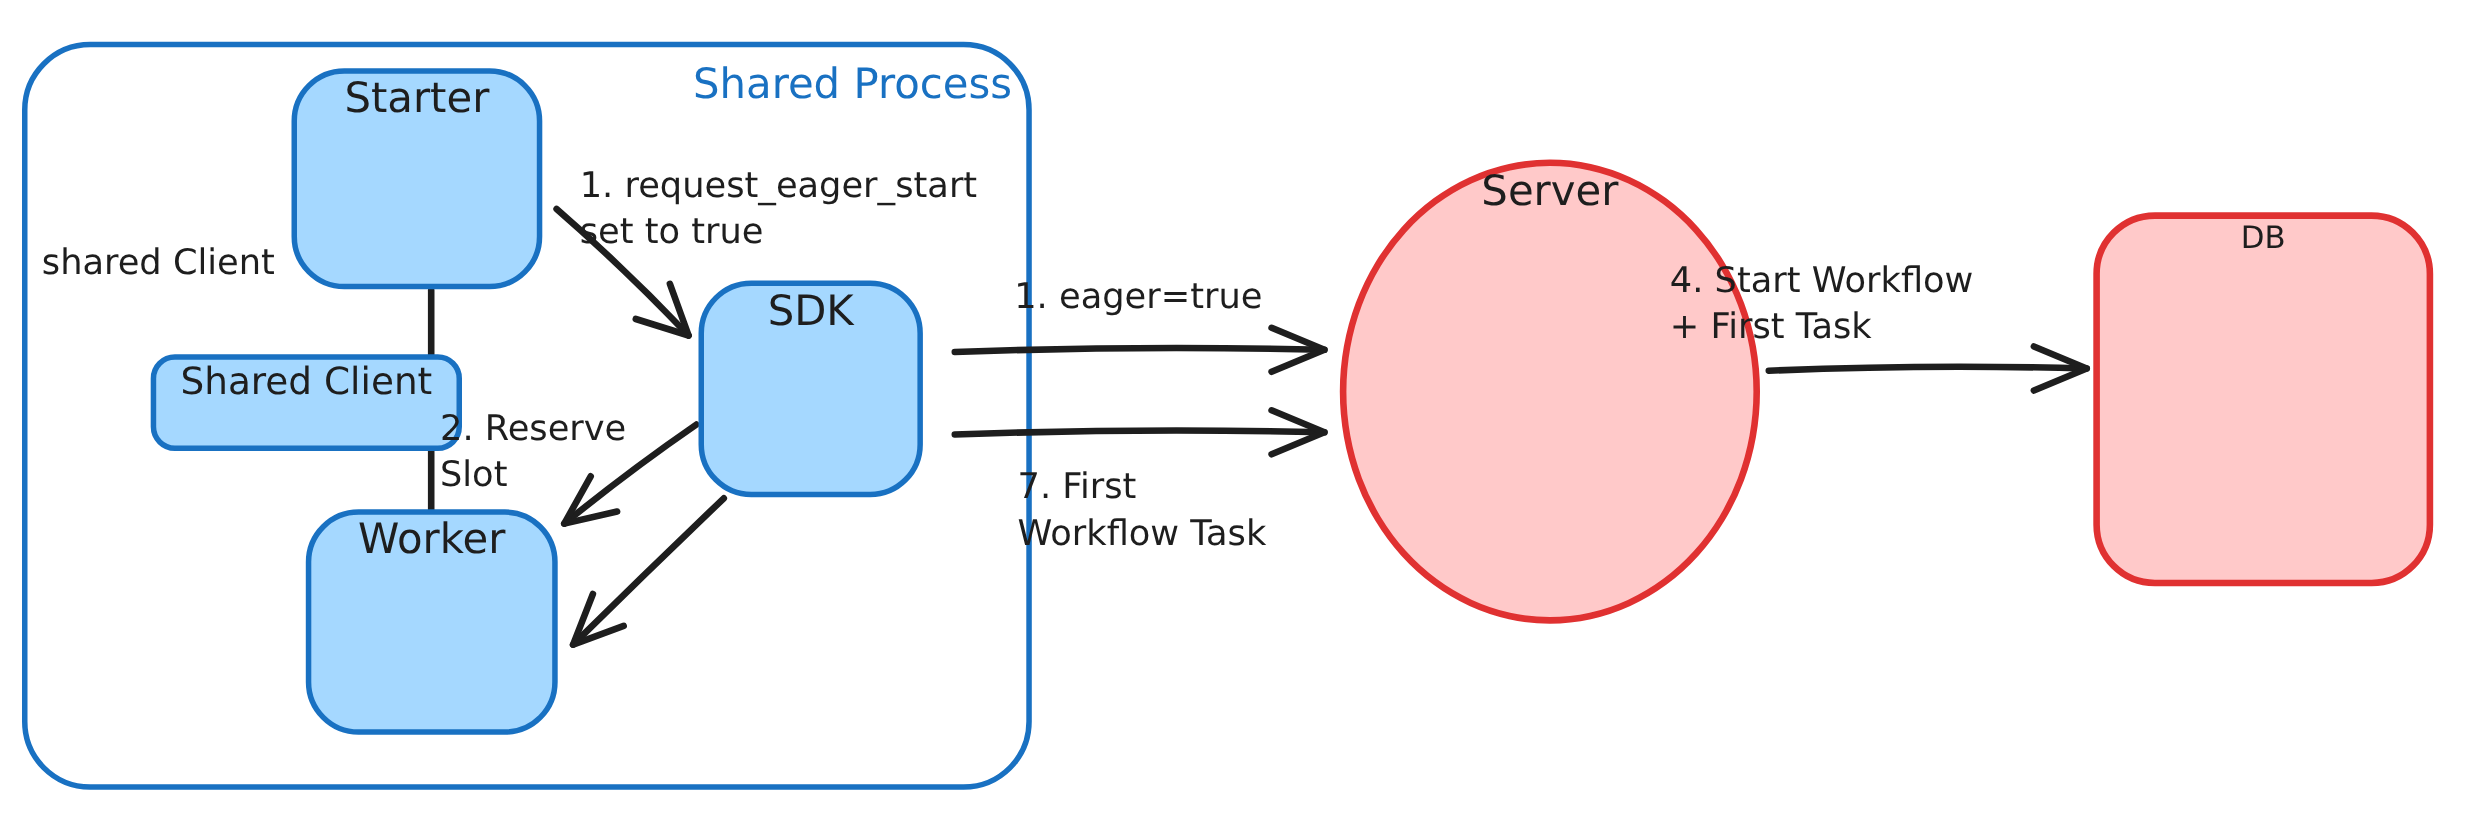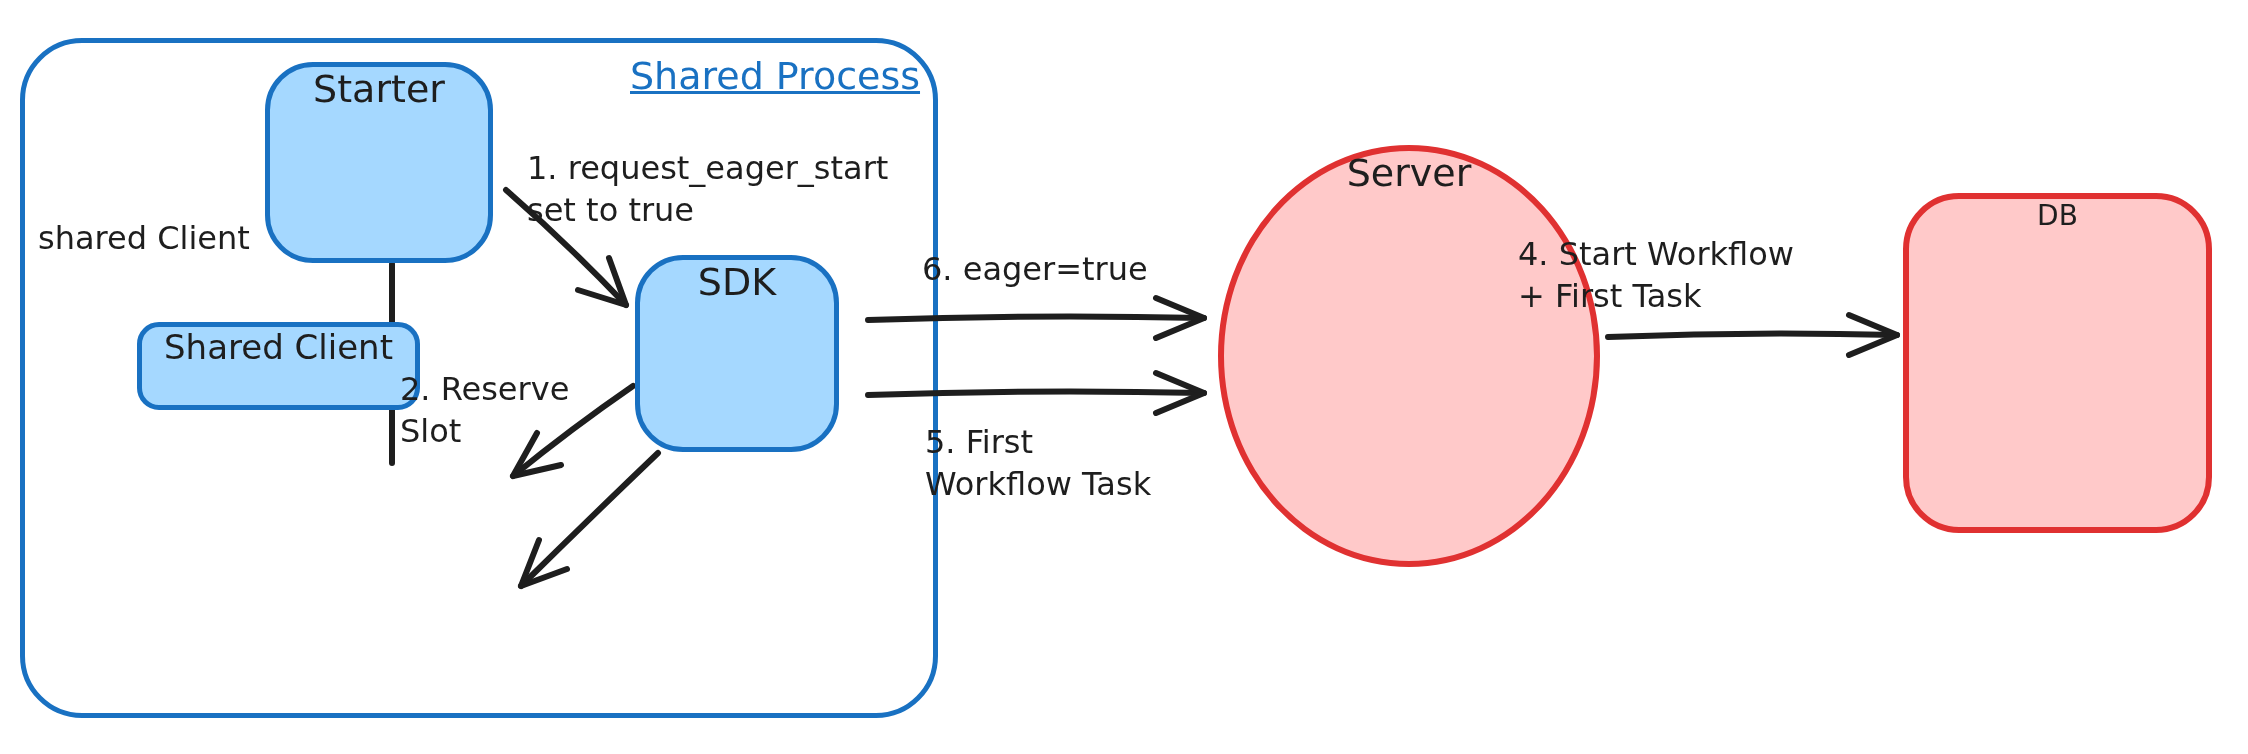--- a/index.html
+++ b/index.html
@@ -27,21 +27,20 @@
     background:transparent;
     z-index:0;
   }
   .sp-label{
     position:absolute;left:630px;top:54px;width:290px;
     text-align:center;
     font-size:38px;font-weight:500;
     color:var(--blue-stroke);
     z-index:2;
     white-space:nowrap;
-    text-decoration:underline;
   }
   
   .arrows{position:absolute;left:0;top:0;z-index:1;}
   
   .node{
     position:absolute;
     display:flex;align-items:flex-start;justify-content:center;
     box-sizing:border-box;
     z-index:2;
     font-size:38px;
@@ -118,20 +117,23 @@
       </g>
     </g>
   </svg>
 
   <div class="node blue node-starter">
     <span>Starter</span>
   </div>
   <div class="node blue node-shared-client">
     <span>Shared Client</span>
   </div>
+  <div class="node blue node-worker">
+    <span>Worker</span>
+  </div>
   <div class="node blue node-sdk">
     <span>SDK</span>
   </div>
   <div class="node red node-server">
     <span>Server</span>
   </div>
   <div class="node red node-db">
     <span>DB</span>
   </div>
 
@@ -140,24 +142,24 @@
   </div>
   <div class="ann ann-request">
     <div>1. request_eager_start</div>
     <div>set to true</div>
   </div>
   <div class="ann ann-reserve">
     <div>2. Reserve</div>
     <div>Slot</div>
   </div>
   <div class="ann ann-eager">
-    <div>6. eager=true</div>
+    <div>1. eager=true</div>
   </div>
   <div class="ann ann-first">
-    <div>5. First</div>
+    <div>7. First</div>
     <div>Workflow Task</div>
   </div>
   <div class="ann ann-startwf">
     <div>4. Start Workflow</div>
     <div>+ First Task</div>
   </div>
 
 </div>
 
 </body></html>

